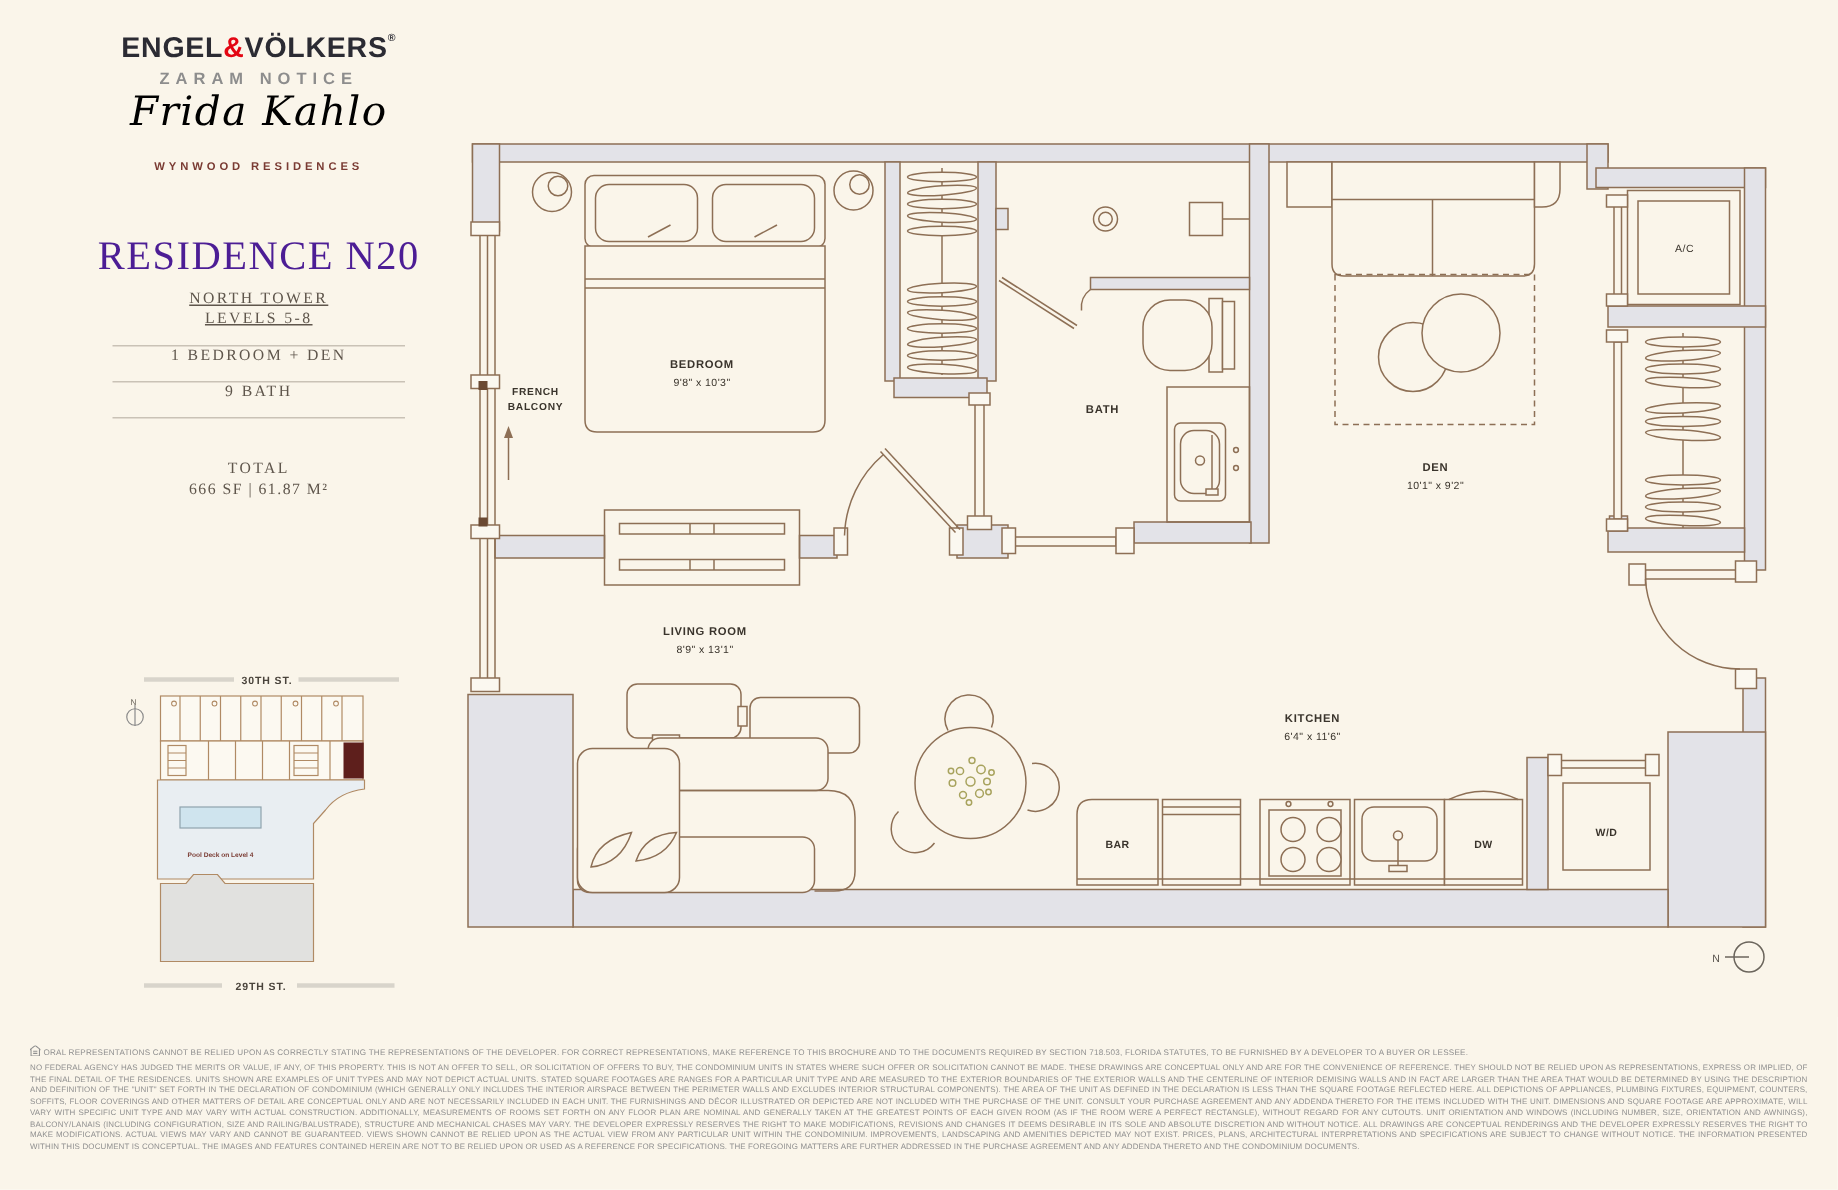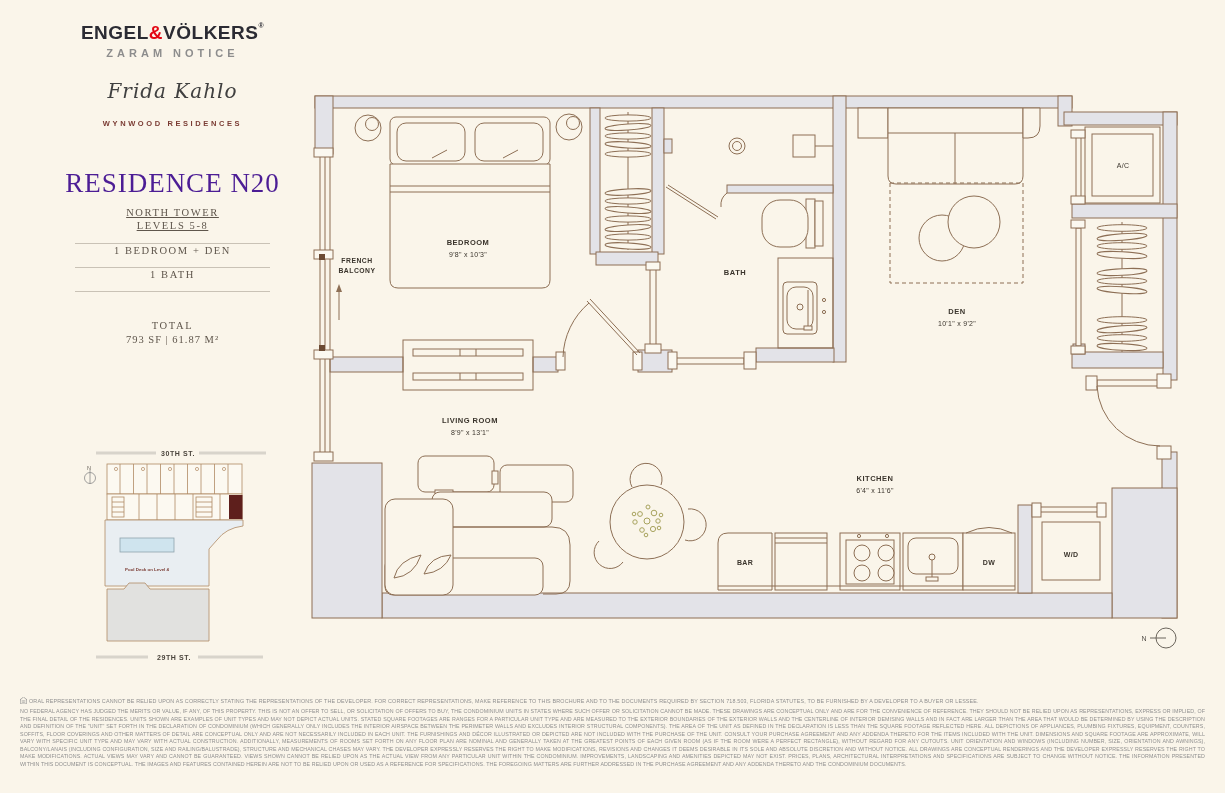--- a/index.html
+++ b/index.html
@@ -4,22 +4,22 @@
 <style>
   html,body{margin:0;padding:0;}
   .page{position:relative;width:1225px;height:793px;background:#faf5ea;overflow:hidden;
         font-family:"Liberation Sans",sans-serif;}
   
   .sidebar{position:absolute;left:30px;top:0;width:285px;text-align:center;color:#2b2b33;}
   .ev-line{margin-top:22px;font-size:19px;font-weight:bold;letter-spacing:.5px;color:#2b2b33;white-space:nowrap;}
   .ev-amp{color:#e30613;}
   .ev-reg{font-size:7px;vertical-align:top;}
   .ev-group{margin-top:3px;font-size:11px;font-weight:600;letter-spacing:4px;color:#8d8d8d;}
-  .frida{margin-top:20px;font-family:"DejaVu Serif",serif;font-style:italic;font-size:20px;
-         color:#404040;letter-spacing:1px;}
+  .frida{font-family:"DejaVu Serif",serif;font-style:italic;font-size:27px;
+         color:#000000;letter-spacing:1px;}
   .wynwood{margin-top:16px;font-size:7.5px;font-weight:bold;letter-spacing:2.6px;color:#7a3b33;}
   .res-title{margin-top:40px;font-family:"Liberation Serif",serif;font-size:27px;letter-spacing:1px;color:#4c1d95;}
   .res-sub{margin-top:7px;font-family:"Liberation Serif",serif;font-size:10.5px;letter-spacing:1.6px;color:#5f564c;line-height:1.25;text-decoration:underline;}
   .rule{width:195px;margin:11px auto 0 auto;border:0;border-top:1px solid #c9c2b6;}
   .fact{margin-top:1px;font-family:"Liberation Serif",serif;font-size:10.5px;letter-spacing:1.6px;color:#5f564c;}
   .total-lbl{margin-top:28px;font-family:"Liberation Serif",serif;font-size:10.5px;letter-spacing:1.6px;color:#5f564c;}
   .total-val{margin-top:3px;font-family:"Liberation Serif",serif;font-size:10.5px;letter-spacing:1px;color:#5f564c;}
   
   .wall{fill:#e3e3e8;stroke:#8d6f55;stroke-width:1;}
   .ln{fill:none;stroke:#8d6f55;stroke-width:1;}
@@ -52,24 +52,24 @@
     <div class="frida">Frida Kahlo</div>
     <div class="wynwood">WYNWOOD RESIDENCES</div>
     <div class="res-title">RESIDENCE N20</div>
     <div class="res-sub">
       <span>NORTH TOWER</span><br>
       <span>LEVELS 5-8</span>
     </div>
     <hr class="rule">
     <div class="fact">1 BEDROOM + DEN</div>
     <hr class="rule">
-    <div class="fact">1 BATH</div>
+    <div class="fact">9 BATH</div>
     <hr class="rule">
     <div class="total-lbl">TOTAL</div>
-    <div class="total-val">793 SF | 61.87 M²</div>
+    <div class="total-val">666 SF | 61.87 M²</div>
   </div>
 
   <svg style="position:absolute;left:70px;top:440px;" width="215" height="235" viewBox="70 440 215 235">
     <g>
       <line class="street" x1="96" y1="453" x2="156" y2="453"></line>
       <line class="street" x1="199" y1="453" x2="266" y2="453"></line>
       <text class="sm-lbl" x="178" y="456">30TH ST.</text>
     </g>
     <g>
       <text x="87" y="470" style="font-family:'Liberation Sans',sans-serif;font-size:5.5px;fill:#6b655c;">N</text>

